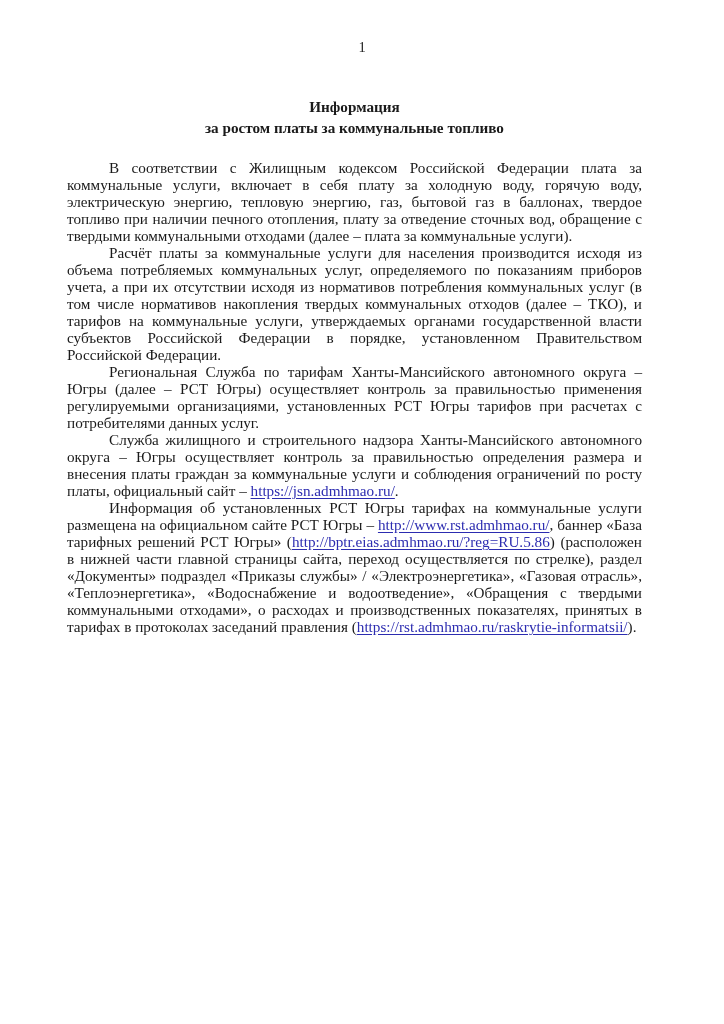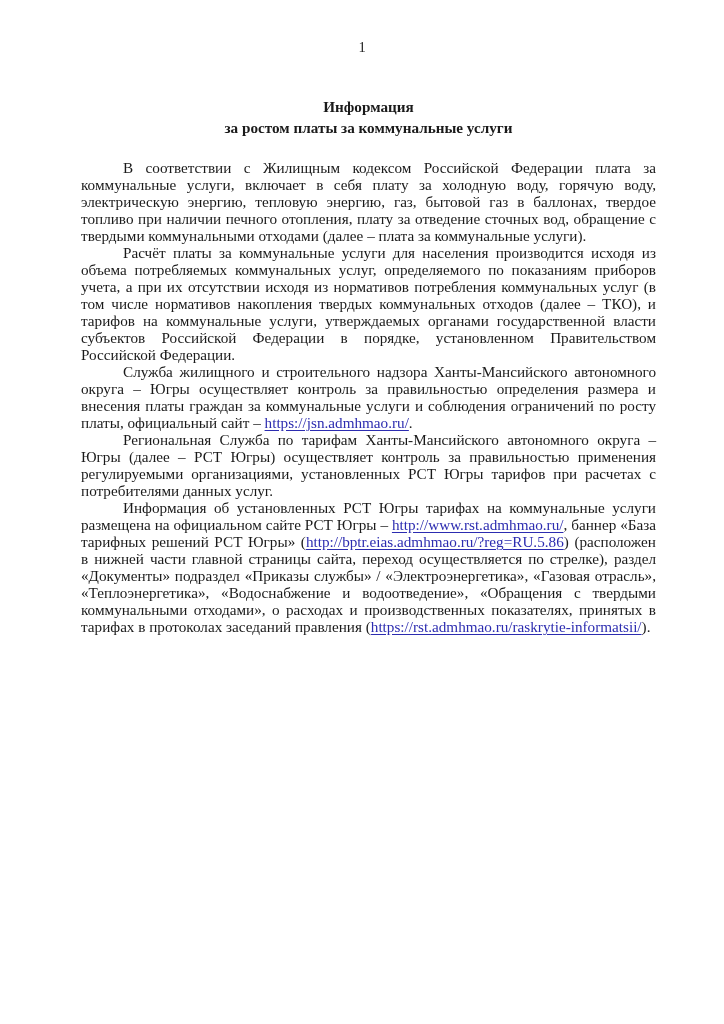--- a/index.html
+++ b/index.html
@@ -27,21 +27,21 @@
     top: 40px;
     left: 0;
     width: 724px;
     text-align: center;
     font-size: 14.5px;
     color: #222;
     line-height: 1;
   }
   .content {
     position: absolute;
-    left: 81px;
+    left: 67px;
     top: 96px;
     width: 575px;
   }
   .doc-title {
     text-align: center;
     font-weight: bold;
     font-size: 15.2px;
     line-height: 21.2px;
     margin: 0 0 0 0;
   }
@@ -77,33 +77,33 @@
 <body>
 
 <div class="page">
 
   <div class="page-number">1</div>
 
   <div class="content">
 
     <div class="doc-title">
       <span class="tline">Информация</span>
-      <span class="tline">за ростом платы за коммунальные услуги</span>
+      <span class="tline">за ростом платы за коммунальные топливо</span>
     </div>
 
     <div class="spacer-after-title"></div>
 
     <div class="body-text">
 
       <p class="para">В соответствии с Жилищным кодексом Российской Федерации плата за коммунальные услуги, включает в себя плату за холодную воду, горячую воду, электрическую энергию, тепловую энергию, газ, бытовой газ в баллонах, твердое топливо при наличии печного отопления, плату за отведение сточных вод, обращение с твердыми коммунальными отходами (далее – плата за коммунальные услуги).</p>
 
       <p class="para">Расчёт платы за коммунальные услуги для населения производится исходя из объема потребляемых коммунальных услуг, определяемого по показаниям приборов учета, а при их отсутствии исходя из нормативов потребления коммунальных услуг (в том числе нормативов накопления твердых коммунальных отходов (далее – ТКО), и тарифов на коммунальные услуги, утверждаемых органами государственной власти субъектов Российской Федерации в порядке, установленном Правительством Российской Федерации.</p>
 
 
+      <p class="para">Региональная Служба по тарифам Ханты-Мансийского автономного округа – Югры (далее – РСТ Югры) осуществляет контроль за правильностью применения регулируемыми организациями, установленных РСТ Югры тарифов при расчетах с потребителями данных услуг.</p>
+
       <p class="para"><span>Служба жилищного и строительного надзора Ханты-Мансийского автономного округа – Югры осуществляет контроль за правильностью определения размера и внесения платы граждан за коммунальные услуги и соблюдения ограничений по росту платы, официальный сайт – </span><a class="doclink" href="#" style="color: rgb(44, 44, 176);">https://jsn.admhmao.ru/</a><span>.</span></p>
-
-      <p class="para">Региональная Служба по тарифам Ханты-Мансийского автономного округа – Югры (далее – РСТ Югры) осуществляет контроль за правильностью применения регулируемыми организациями, установленных РСТ Югры тарифов при расчетах с потребителями данных услуг.</p>
 
       <p class="para"><span>Информация об установленных РСТ Югры тарифах на коммунальные услуги размещена на официальном сайте РСТ Югры – </span><a class="doclink" href="#" style="color: rgb(44, 44, 176);">http://www.rst.admhmao.ru/</a><span>, баннер «База тарифных решений РСТ Югры» (</span><a class="doclink" href="#" style="color: rgb(44, 44, 176);">http://bptr.eias.admhmao.ru/?reg=RU.5.86</a><span>) (расположен в нижней части главной страницы сайта, переход осуществляется по стрелке), раздел «Документы» подраздел «Приказы службы» / «Электроэнергетика», «Газовая отрасль», «Теплоэнергетика», «Водоснабжение и водоотведение», «Обращения с твердыми коммунальными отходами», о расходах и производственных показателях, принятых в тарифах в протоколах заседаний правления (</span><a class="doclink" href="#" style="color: rgb(44, 44, 176);">https://rst.admhmao.ru/raskrytie-informatsii/</a><span>).</span></p>
 
     </div>
   </div>
 </div>
 
 </body></html>

